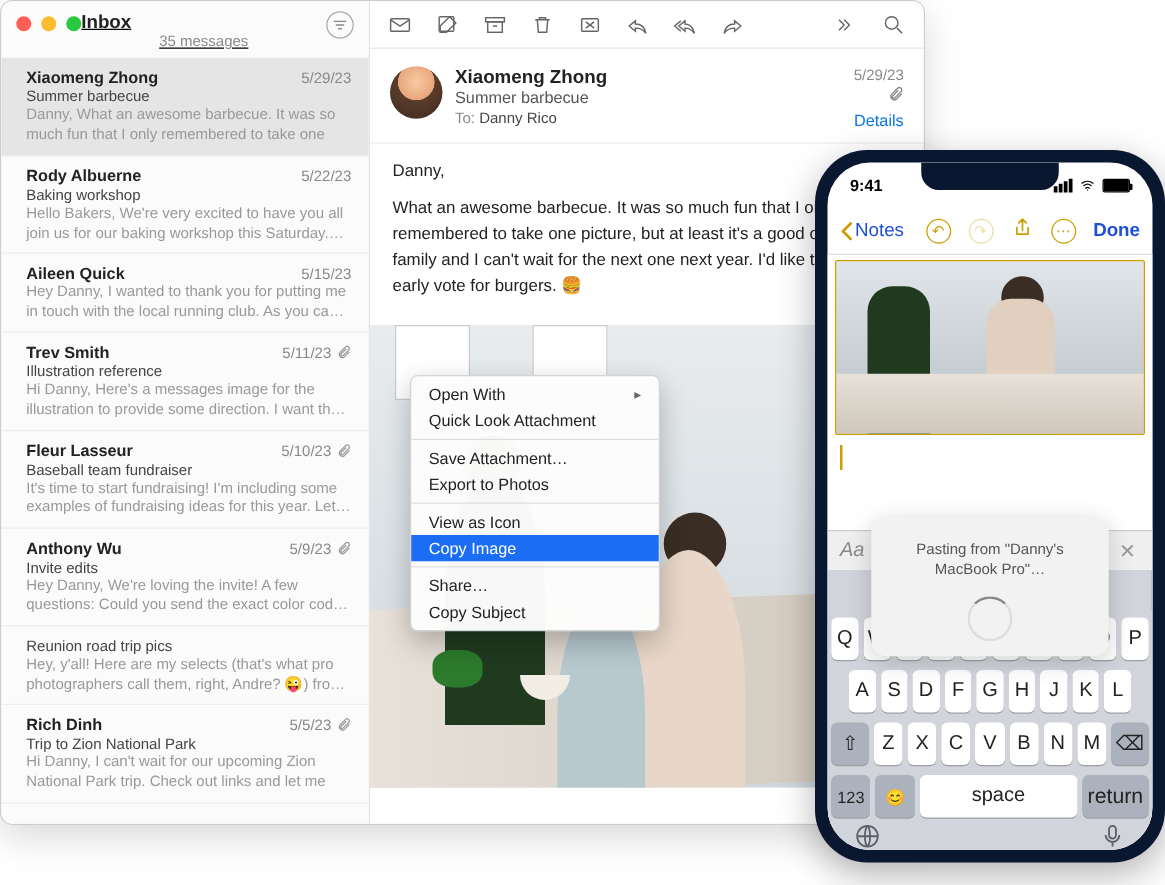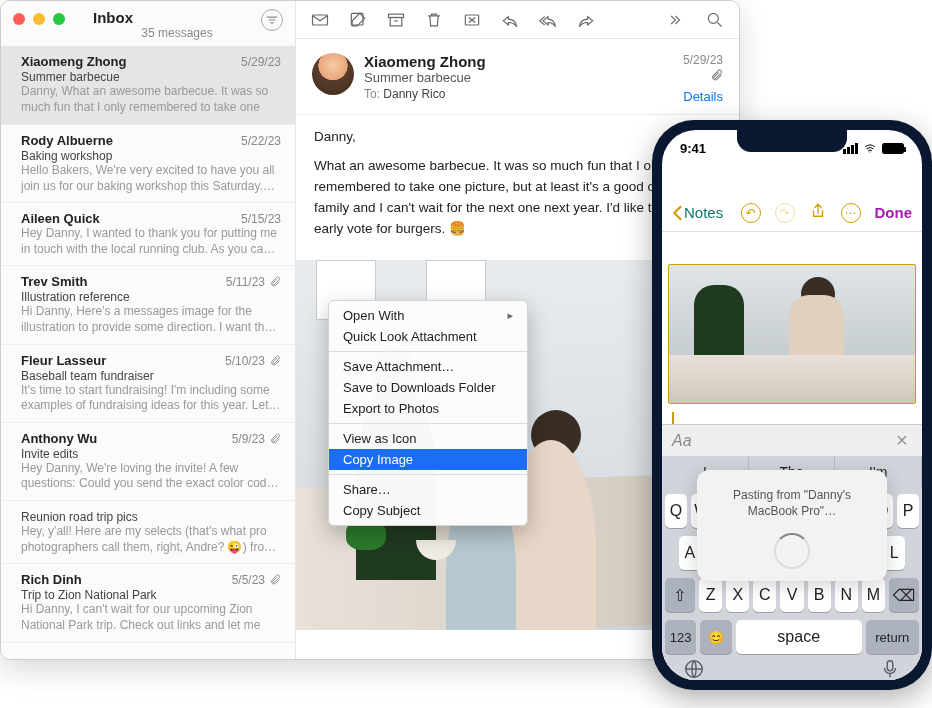--- a/index.html
+++ b/index.html
@@ -3,21 +3,21 @@
 <meta charset="utf-8">
 <style>
   * { box-sizing: border-box; margin: 0; padding: 0; }
   body { font-family: -apple-system, "Helvetica Neue", Arial, sans-serif; background: #fff; width: 932px; height: 708px; position: relative; overflow: hidden; }
   .window { width: 740px; height: 660px; background: #fff; border: 1px solid #ccc; border-radius: 10px; box-shadow: 0 10px 30px rgba(0,0,0,.15); display: flex; overflow: hidden; position: absolute; top: 0; left: 0; }
   .sidebar { width: 295px; background: #fbfbfb; border-right: 1px solid #e5e5e5; display: flex; flex-direction: column; }
   .sb-header { padding: 8px 12px 6px 12px; display: flex; align-items: flex-start; }
   .traffic { display: flex; gap: 8px; margin-top: 4px; }
   .dot { width: 12px; height: 12px; border-radius: 50%; display:inline-block;}
   .dot.r{background:#ff5f57;} .dot.y{background:#febc2e;} .dot.g{background:#28c840;}
-  .sb-title { margin-left: 28px; flex:1; }
+  .sb-title { flex:1;text-decoration:underline; }
   .sb-title .t1 { font-size: 15px; font-weight: 600; color:#222;}
   .sb-title .t2 { font-size: 12px; color: #8a8a8a; text-align: center;}
   .filter-icon { width:22px; height:22px; border:1px solid #aaa; border-radius:50%; display:flex; align-items:center; justify-content:center;}
   .filter-icon svg { width:14px; height:14px; }
   .msglist { flex:1; overflow-y:auto; }
   .msg { padding: 8px 14px 8px 20px; border-bottom: 1px solid #eee; cursor:pointer; }
   .msg.sel { background: #e5e5e5; }
   .msg .row1 { display:flex; justify-content:space-between; align-items:baseline;}
   .msg .sender { font-weight:600; font-size:13px; color:#222;}
   .msg .date { font-size:12px; color:#888; display:flex; align-items:center; gap:4px;}
@@ -58,35 +58,35 @@
   .veg{position:absolute; left:50px; top:260px;width:40px;height:30px;background:#2c7a2c;border-radius:40%;}
   .bowl{position:absolute;left:120px;top:280px;width:40px;height:20px;background:#f1ece4;border-radius:0 0 20px 20px;}
   
   .ctx { position:absolute; left:328px; top:300px; width:200px; background: rgba(252,252,252,0.98); border:1px solid #d4d4d4; border-radius:6px; box-shadow:0 8px 22px rgba(0,0,0,.25); padding:4px 0; z-index:10; font-size:13px;}
   .ctx-item { padding:3px 14px; color:#222; display:flex; justify-content:space-between; align-items:center; cursor:pointer;}
   .ctx-item.sel { background:#1b6ef3; color:#fff;}
   .ctx-sep { height:1px; background:#ddd; margin:4px 0;}
   .ctx-arrow{font-size:11px; color:#666;}
   
   .iphone { position: absolute; right: 0; top: 120px; width: 280px; height: 570px; background: #0a1730; border-radius: 42px; padding: 10px; box-shadow: 0 10px 30px rgba(0,0,0,.3); z-index:20;}
-  .iphone-screen { width:100%; height:100%; background:#fff; border-radius:34px; overflow:hidden; display:flex; flex-direction:column; position:relative;gap:28px;}
+  .iphone-screen { width:100%; height:100%; background:#fff; border-radius:34px; overflow:hidden; display:flex; flex-direction:column; position:relative;}
   .notch{position:absolute; top:0; left:50%; transform:translateX(-50%); width:110px; height:22px; background:#0a1730; border-radius:0 0 14px 14px; z-index:5;}
   .status{height:36px; display:flex; justify-content:space-between; align-items:center; padding:0 18px; font-size:13px; font-weight:600; }
   .status-r{display:flex; gap:4px; align-items:center;}
   .sig{display:flex; gap:1px; align-items:flex-end;}
   .sig span{width:3px; background:#000; display:inline-block;}
   .sig span:nth-child(1){height:5px;} .sig span:nth-child(2){height:7px;} .sig span:nth-child(3){height:9px;} .sig span:nth-child(4){height:11px;}
   .batt{width:22px; height:11px; border:1px solid #000; border-radius:2px; position:relative;}
   .batt::after{content:""; position:absolute; right:-3px; top:3px; width:2px; height:5px; background:#000; border-radius:0 1px 1px 0;}
   .batt i{display:block; width:100%; height:100%; background:#000; border-radius:1px;}
   .notes-nav{height:38px; display:flex; align-items:center; justify-content:space-between; padding:0 10px; border-bottom:0.5px solid #e0e0e0;}
-  .notes-back{color:#0f766e; font-size:15px; display:flex; align-items:center; gap:2px;}
+  .notes-back{color:#1d4ed8; font-size:15px; display:flex; align-items:center; gap:2px;}
   .notes-icons{display:flex; gap:14px; align-items:center; color:#cc9e00;}
   .notes-icons .ic{width:20px;height:20px; border:1.5px solid #cc9e00; border-radius:50%; display:flex; align-items:center; justify-content:center; font-size:12px;}
-  .notes-done{color:#a21caf; font-weight:600; font-size:15px;}
+  .notes-done{color:#1d4ed8; font-weight:600; font-size:15px;}
   .share-ic svg{width:18px;height:20px;}
   .notes-body{flex:1; background:#fff; position:relative; overflow:hidden;}
   .note-img{margin:4px 6px 0 6px; height:140px; border:1px solid #cc9e00; border-radius:2px; background:linear-gradient(#dfe5e8,#b9c0c5); position:relative; overflow:hidden;}
   .note-img .pA{position:absolute; left:25px; top:20px; width:50px; height:120px; background:#203a20; border-radius:20px 20px 0 0;}
   .note-img .pB{position:absolute; left:120px; top:30px; width:55px; height:120px; background:#e1cfbf; border-radius:20px 20px 0 0;}
   .note-img .pBh{position:absolute; left:132px; top:12px; width:34px; height:34px; border-radius:50%; background:#3a2d23;}
   .note-img .table{position:absolute; bottom:0; left:0; right:0; height:48px; background:linear-gradient(#e7e1d9,#cfc7bb);}
   .cursor{position:absolute; left:10px; top:152px; width:2px; height:20px; background:#cc9e00;}
   
   .paste-modal{position:absolute; left:50%; top:210px; transform:translateX(-50%); width:190px; background:#f2f2f2; border-radius:12px; box-shadow:0 4px 20px rgba(0,0,0,.18); padding:18px 14px 0 14px; text-align:center; z-index:3;}
@@ -100,21 +100,21 @@
   
   .sug-row{position:absolute; left:0; right:0; bottom:192px; height:32px; background:#d1d4da; display:flex; z-index:2;}
   .sug{flex:1; text-align:center; line-height:32px; font-size:14px; color:#222; border-right:1px solid #b8bbc1;}
   .sug:first-child{font-style:normal;}
   
   .kbd{position:absolute; left:0; right:0; bottom:0; height:192px; background:#d1d4da; padding:6px 3px 4px 3px; z-index:2;}
   .krow{display:flex; gap:4px; margin-bottom:8px; justify-content:center;}
   .key{background:#fff; border-radius:5px; box-shadow:0 1px 0 rgba(0,0,0,.25); height:34px; flex:1; display:flex; align-items:center; justify-content:center; font-size:16px; color:#222;}
   .key.fn{background:#acb2bd; font-size:13px;}
   .key.sp{flex:4;}
-  .key.ret{flex:1.7; background:#acb2bd; font-size:13px;}
+  .key.ret{flex:1.7; background:#acb2bd; font-size:17px;}
   .key.shift, .key.del{flex:1.3; background:#acb2bd;}
   .krow.r2{padding:0 14px;}
   .kbot{display:flex; gap:4px;}
   .kfoot{display:flex; justify-content:space-between; padding:4px 18px 0 18px; color:#5a5f69;}
   .kfoot svg{width:22px;height:22px;}
 </style>
 </head>
 <body>
 
 <div class="window">
@@ -309,23 +309,20 @@
     <div class="ctx-item">
       <span>Open With</span>
       <span class="ctx-arrow">▸</span>
     </div>
     <div class="ctx-item">
       <span>Quick Look Attachment</span>
     </div>
     <div class="ctx-sep"></div>
     <div class="ctx-item">
       <span>Save Attachment…</span>
-    </div>
-    <div class="ctx-item">
-      <span>Save to Downloads Folder</span>
     </div>
     <div class="ctx-item">
       <span>Export to Photos</span>
     </div>
     <div class="ctx-sep"></div>
     <div class="ctx-item">
       <span>View as Icon</span>
     </div>
     <div class="ctx-item sel">
       <span>Copy Image</span>

